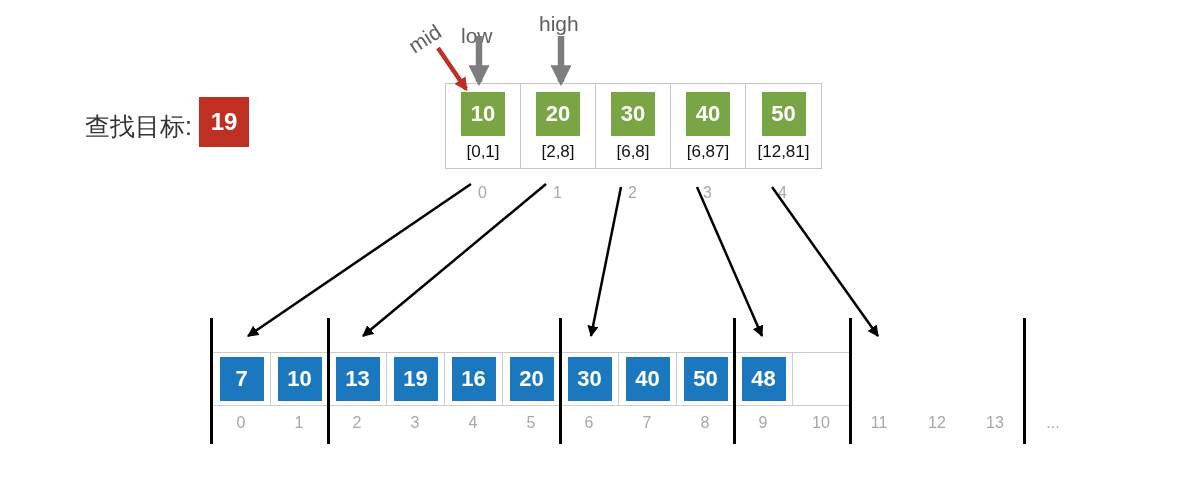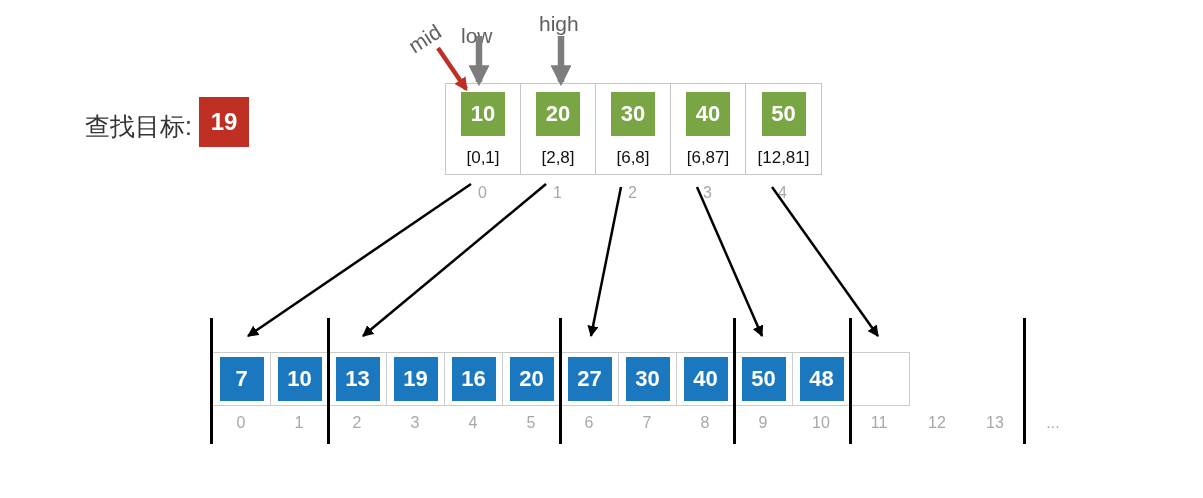--- a/index.html
+++ b/index.html
@@ -19,21 +19,21 @@
   .ptr-mid  { left:408px; top:27px; transform:rotate(-33deg); }
   .ptr-low  { left:461px; top:8px;margin-top:16px; }
   .ptr-high { left:539px; top:12px; }
 
   
   .index-table { position:absolute; left:445px; top:83px; display:flex; border:1px solid #c6c6c6; background:#fff; }
   .index-col { width:75px; border-right:1px solid #c6c6c6; padding:8px 0 6px; text-align:center; }
   .index-col:last-child { border-right:none; }
   .green-box { width:44px; height:44px; margin:0 auto; background:var(--green,#7aa544);
                color:#fff; font-size:22px; font-weight:600; line-height:44px; text-align:center; }
-  .range { margin-top:12px; font-size:17px; color:#111; }
+  .range { margin-top:6px; font-size:17px; color:#111; }
   .index-labels { position:absolute; left:445px; top:184px; display:flex; }
   .index-labels div { width:75px; text-align:center; color:#a8a8a8; font-size:16px; }
 
   
   .data-table { position:absolute; left:212px; top:352px; display:flex; border:1px solid #ccc; background:#fff; }
   .data-col { width:58px; height:52px; border-right:1px solid #ccc; padding:4px 0; }
   .data-col:last-child { border-right:none; }
   .blue-box { width:44px; height:44px; margin:0 auto; background:var(--blue,#1b78be);
               color:#fff; font-size:22px; font-weight:600; line-height:44px; text-align:center; }
   .data-labels { position:absolute; left:212px; top:414px; display:flex; }
@@ -99,23 +99,20 @@
       <div class="data-col">
         <div class="blue-box">19</div>
       </div>
       <div class="data-col">
         <div class="blue-box">16</div>
       </div>
       <div class="data-col">
         <div class="blue-box">20</div>
       </div>
       <div class="data-col">
-        <div class="blue-box">27</div>
-      </div>
-      <div class="data-col">
         <div class="blue-box">30</div>
       </div>
       <div class="data-col">
         <div class="blue-box">40</div>
       </div>
       <div class="data-col">
         <div class="blue-box">50</div>
       </div>
       <div class="data-col">
         <div class="blue-box">48</div>

